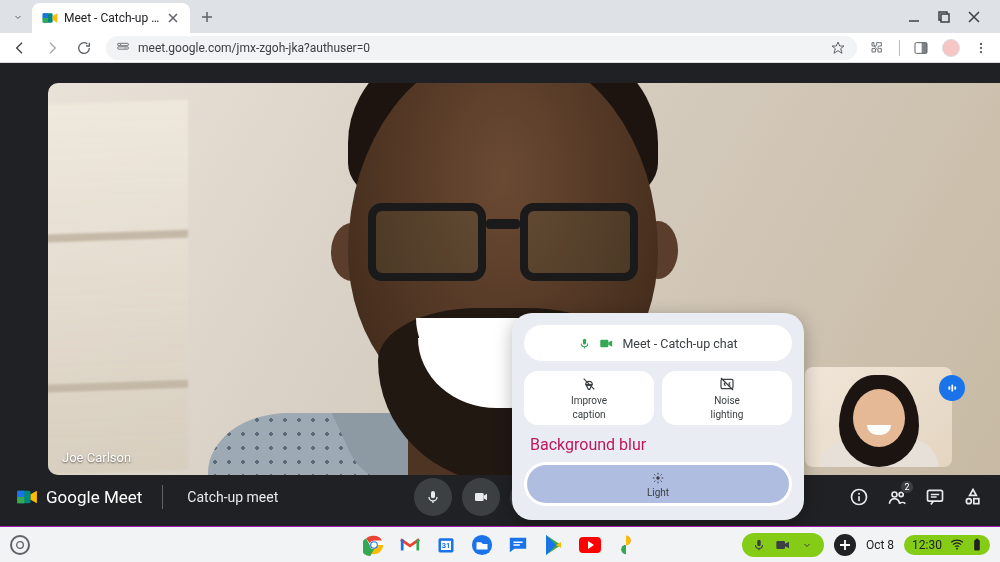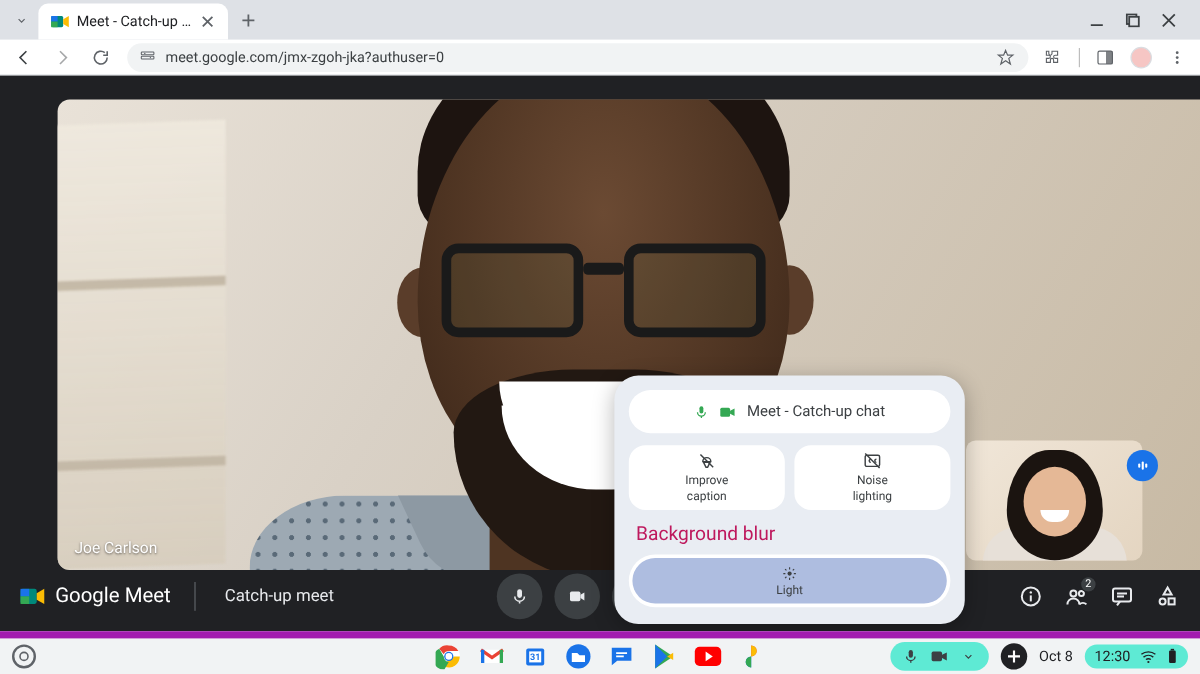--- a/index.html
+++ b/index.html
@@ -80,26 +80,26 @@
 .pop-pill{background:#fff;border-radius:24px;height:36px;display:flex;align-items:center;justify-content:center;gap:8px;font-size:12.5px;color:#3c4043;margin-bottom:10px;}
 .pop-row{display:flex;gap:8px;margin-bottom:10px;}
 .pop-btn{flex:1;background:#fff;border-radius:14px;height:54px;display:flex;flex-direction:column;align-items:center;justify-content:center;gap:3px;font-size:10px;color:#3c4043;cursor:pointer;line-height:1.15;text-align:center;}
 .pop-btn.selected{background:#b7c7ea;}
 .pop-label{font-size:16px;color:#be185d;margin:2px 0 8px 6px;}
 .seg{background:#fff;border-radius:24px;height:44px;display:flex;align-items:center;padding:3px;}
 .seg-btn{flex:1;height:38px;border-radius:20px;display:flex;flex-direction:column;align-items:center;justify-content:center;gap:2px;font-size:10px;color:#3c4043;cursor:pointer;}
 .seg-btn.selected{background:#aebde0;}
 
 
-.os-shelf{position:absolute;left:0;right:0;bottom:0;height:36px;background:#f1f3f4;border-top:6px solid #a21caf;display:flex;align-items:center;padding:0 10px;gap:8px;}
+.os-shelf{position:absolute;left:0;right:0;bottom:0;height:36px;background:#f1f3f4;border-top:1px solid #a21caf;display:flex;align-items:center;padding:0 10px;gap:8px;}
 .shelf-search{width:20px;height:20px;border-radius:50%;border:2px solid #5f6368;display:flex;align-items:center;justify-content:center;}
 .shelf-center{display:flex;gap:12px;position:absolute;left:50%;transform:translateX(-50%);}
 .app-ico{width:24px;height:24px;display:flex;align-items:center;justify-content:center;cursor:pointer;}
 .shelf-right{margin-left:auto;display:flex;align-items:center;gap:10px;}
-.pill-grp{display:flex;align-items:center;gap:6px;background:#5eead4;border-radius:16px;padding:3px 8px;}
+.pill-grp{display:flex;gap:6px;background:#84cc16;border-radius:16px;padding:3px 8px;}
 .sys-btn{width:18px;height:18px;display:flex;align-items:center;justify-content:center;color:#3c4043;cursor:pointer;}
 .pill-plus{width:22px;height:22px;border-radius:50%;background:#202124;color:#fff;display:flex;align-items:center;justify-content:center;font-size:14px;cursor:pointer;}
 .date-txt,.time-txt{font-size:12px;color:#202124;}
 svg{display:block;}
 </style>
 </head>
 <body>
 
 <div class="browser-chrome">
   <div class="tab-bar">

